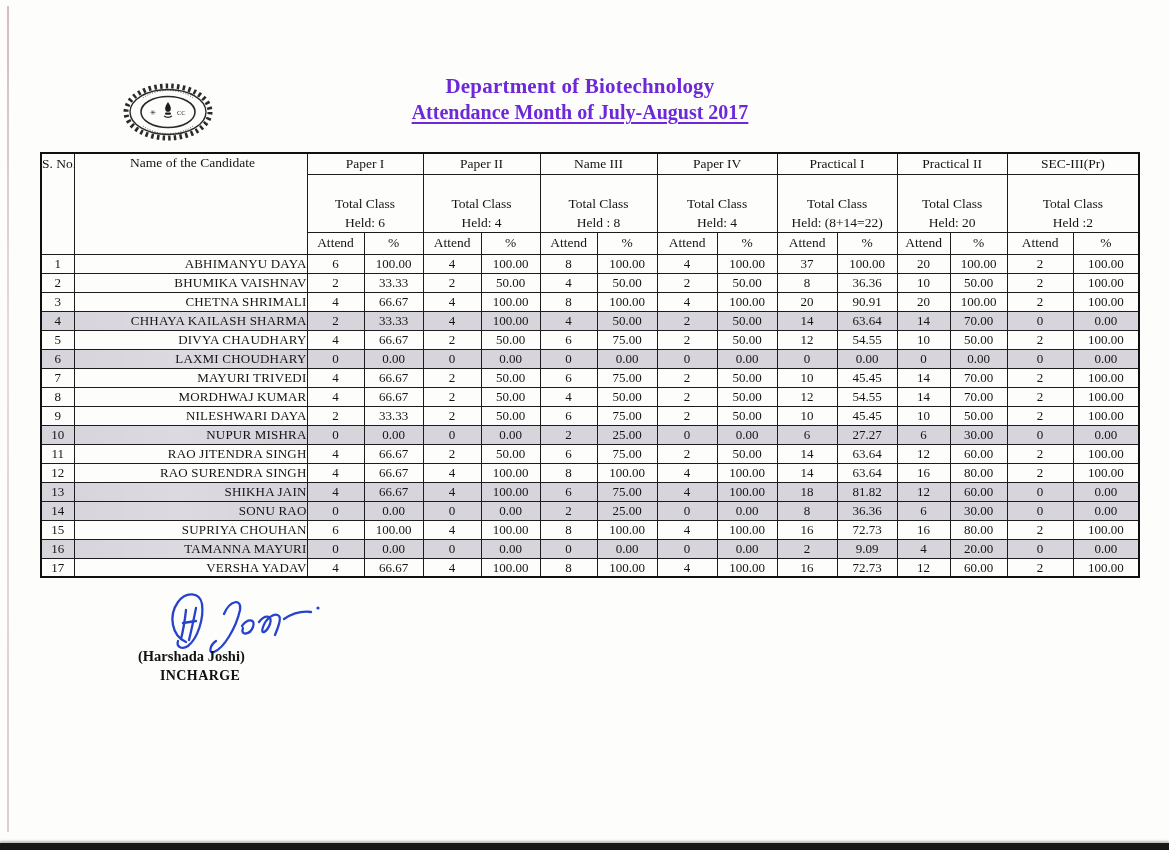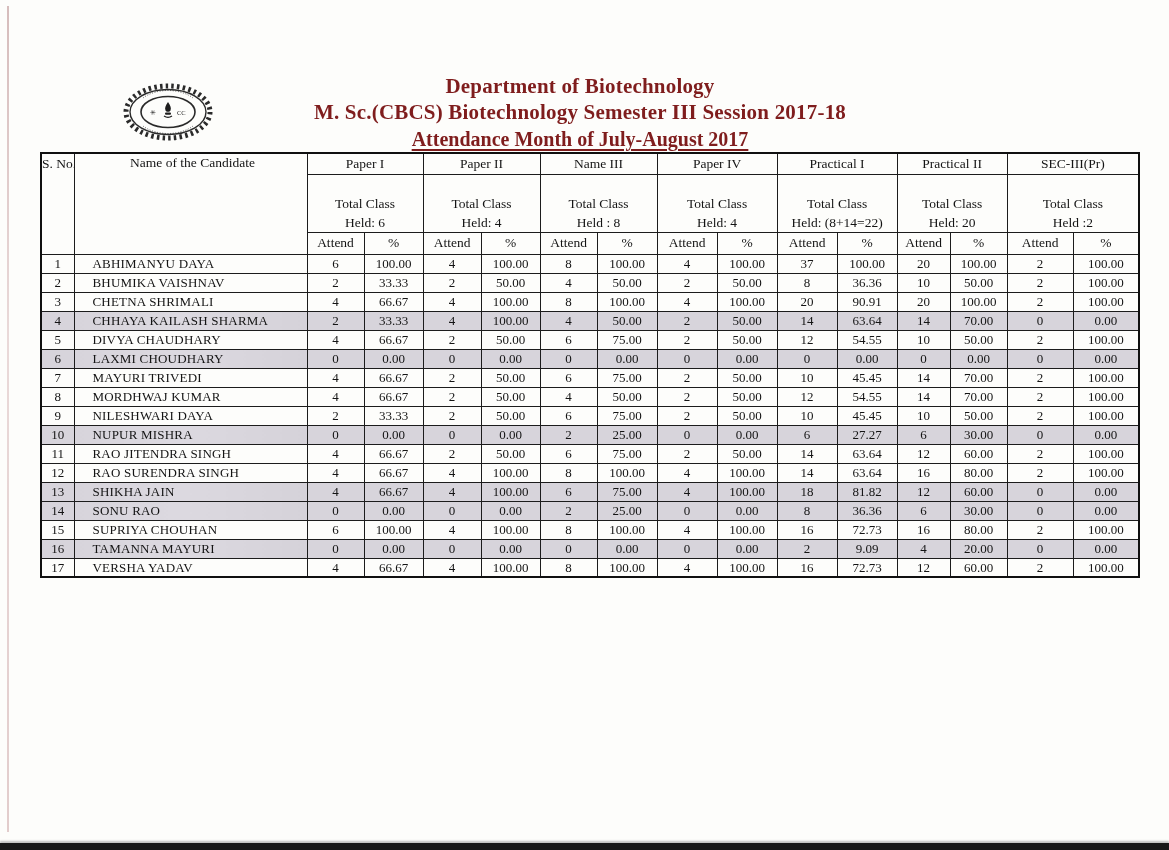--- a/index.html
+++ b/index.html
@@ -31,21 +31,21 @@
     position: absolute;
     left: 121px; top: 80px;
     width: 94px; height: 64px;
   }
   .titles {
     position: absolute;
     left: 0; top: 73px;
     width: 1160px;
     text-align: center;
     font-weight: bold;
-    color: #7f1d1d;
+    color: #6d28d9;
   }
   .title-line1 { font-size: 21px; line-height: 26px; letter-spacing: .2px; }
   .title-line2 { font-size: 21px; line-height: 27px; letter-spacing: .2px; }
   .title-line3 { font-size: 20px; line-height: 26px; text-decoration: underline; text-underline-offset: 3px; }
 
   table.attendance {
     position: absolute;
     left: 40px; top: 152px;
     width: 1098px;
     border-collapse: collapse;
@@ -59,21 +59,21 @@
     overflow: hidden;
     white-space: nowrap;
   }
   table.attendance { border: 2px solid #101010; }
   tr.hrow1 th { height: 21px; font-weight: normal; font-size: 13.5px; }
   tr.hrow2 th { height: 58px; font-weight: normal; font-size: 13.5px; vertical-align: top; padding-top: 19px; white-space: pre-line; line-height: 19px; }
   tr.hrow3 th { height: 22px; font-weight: normal; font-size: 13.5px; }
   th.sno-h { vertical-align: top; padding-top: 1px; font-size: 13.5px; white-space: pre-line; line-height: 17px; font-weight: normal; }
   th.name-h { vertical-align: top; text-align: center; padding: 1px 0 0 4px; font-size: 13.5px; font-weight: normal; }
   tbody td { height: 19px; text-align: center; line-height: 17px; }
-  tbody td.name-cell { text-align: left; padding-left: 18px; letter-spacing: .2px; }
+  tbody td.name-cell { text-align: right; padding-left: 18px; letter-spacing: .2px; }
   tbody tr.shaded td { background: #d7d4db; }
   tbody tr.shaded td.name-cell { background: linear-gradient(90deg,#d7d4db 0%, #dcd9e0 45%, #d5d2d9 100%); }
 
   .sign-block {
     position: absolute;
     left: 138px; top: 586px;
     width: 240px;
   }
   .sign-svg { display: block; margin-left: 18px; }
   .signatory { font-weight: bold; font-size: 14.5px; color: #111; margin-top: -8px; }
@@ -96,21 +96,20 @@
       <path d="M43 36 q4 2.6 8 0" fill="none" stroke="#1e1e1e" stroke-width="1.3"></path>
     </g>
     <text x="29" y="34.5" font-size="7" fill="#1e1e1e" font-family="'DejaVu Sans', sans-serif">✳</text>
     <text x="56" y="34.5" font-size="6.5" fill="#1e1e1e" font-family="'Liberation Serif', serif">CC</text>
     <path d="M22 18 a 32 20 0 0 1 50 0" fill="none" stroke="#2a2a2a" stroke-width=".8" stroke-dasharray="1 1.6"></path>
     <path d="M22 46 a 32 20 0 0 0 50 0" fill="none" stroke="#2a2a2a" stroke-width=".8" stroke-dasharray="1 1.6"></path>
   </svg>
 
   <div class="titles">
     <div class="title-line1">Department of Biotechnology</div>
-    <div class="title-line2">M. Sc.(CBCS) Biotechnology Semester  III Session 2017-18</div>
     <div class="title-line3">Attendance Month of July-August 2017</div>
   </div>
 
   <table class="attendance">
     <colgroup>
       <col style="width:33px">
         <col style="width:233px">
       <col style="width:57px">
         <col style="width:59px">
       <col style="width:58px">
@@ -475,15 +474,32 @@
           <td>16</td>
           <td>72.73</td>
           <td>12</td>
           <td>60.00</td>
           <td>2</td>
           <td>100.00</td>
         </tr>
       </tbody>
   </table>
 
+  <div class="sign-block">
+    <svg class="sign-svg" width="180" height="70" viewBox="0 0 180 70">
+      <g fill="none" stroke="#2742cb" stroke-width="2.3" stroke-linecap="round" stroke-linejoin="round">
+        <path d="M30 56 C16 50 12 30 22 16 C30 5 44 6 46 18 C48 32 42 52 32 60 C26 64 20 61 22 55"></path>
+        <path d="M30 24 C29 33 27 45 25 53"></path>
+        <path d="M40 22 C38 32 35 46 33 54"></path>
+        <path d="M27 37 L40 35"></path>
+        <path d="M68 28 C74 14 86 12 84 24 C80 42 68 62 58 66 C52 68 54 59 60 55"></path>
+        <path d="M86 40 C92 32 100 33 97 41 C94 49 84 50 87 42"></path>
+        <path d="M103 36 C109 28 117 29 114 38 C111 46 104 50 107 41 C110 32 119 26 123 30 C126 33 121 44 119 49"></path>
+        <path d="M128 33 C137 27 147 25 155 26"></path>
+        <circle cx="162" cy="22" r="1.6" fill="#2742cb" stroke="none"></circle>
+      </g>
+    </svg>
+    <div class="signatory">(Harshada Joshi)</div>
+    <div class="designation">INCHARGE</div>
+  </div>
 
   <div class="scan-bottom-edge"></div>
 </div>
 
 </body></html>

